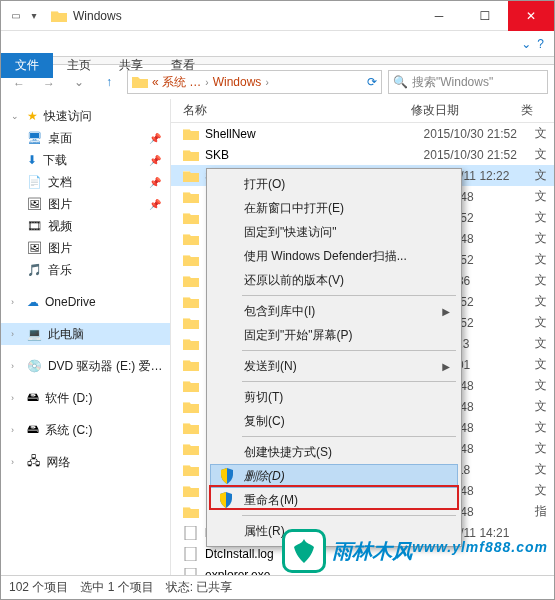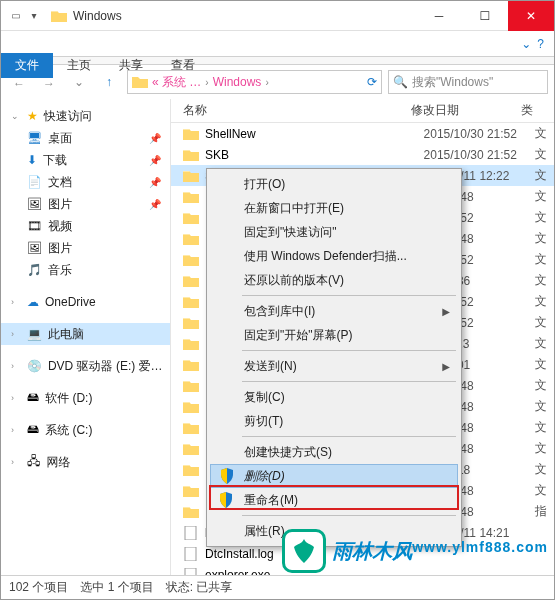--- a/index.html
+++ b/index.html
@@ -22,21 +22,21 @@
 .menu-tabs .caret { margin-left:auto; display:flex; gap:6px; padding-right:10px; color:#1979ca; }
 
 
 .ribbon { height:8px; border-bottom:1px solid #d0d0d0; background:#f7f7f7; }
 
 
 .addr-row { height:34px; display:flex; align-items:center; padding:4px 6px; gap:6px; }
 .nav-btn { width:24px; height:24px; border-radius:2px; display:flex; align-items:center; justify-content:center; color:#8a8a8a; }
 .nav-btn.enabled { color:#1979ca; }
 .addr-bar { flex:1; height:24px; border:1px solid #c8c8c8; display:flex; align-items:center; padding:0 4px; gap:4px; }
-.addr-bar .crumb { display:flex; align-items:center; gap:2px; color:#ec4899; }
+.addr-bar .crumb { display:flex; align-items:center; gap:2px; color:#c2410c; }
 .addr-bar .sep { color:#888; font-size:10px; }
 .search-box { width:160px; height:24px; border:1px solid #c8c8c8; display:flex; align-items:center; padding:0 4px; color:#888; }
 .search-box .sico { margin-right:4px; }
 
 
 .main { display:flex; height:calc(100% - 30px - 26px - 8px - 34px - 24px); }
 .sidebar { width:170px; border-right:1px solid #e5e5e5; overflow:hidden; padding-top:6px; }
 .sidebar .node { display:flex; align-items:center; height:22px; padding-left:10px; gap:6px; }
 .sidebar .node .exp { width:10px; color:#888; font-size:9px; }
 .sidebar .node.sub { padding-left:26px; }
@@ -72,21 +72,21 @@
 .ctx-highlight-box { position:absolute; border:2px solid #d92020; pointer-events:none; }
 
 
 .status-bar { position:absolute; bottom:0; left:0; right:0; height:24px; border-top:1px solid #d0d0d0; display:flex; align-items:center; padding:0 8px; gap:12px; color:#444; background:#fff; }
 
 
 .watermark { position:absolute; right:6px; bottom:26px; display:flex; align-items:center; gap:6px; z-index:60; }
 .watermark .wm-ico { width:44px; height:44px; border:3px solid #0a8; border-radius:10px; display:flex; align-items:center; justify-content:center; background:#fff; }
 .watermark .wm-txt { display:flex; flex-direction:row; line-height:1.1; }
 .watermark .wm-cn { font-size:20px; font-weight:700; color:#0088cc; font-style:italic; }
-.watermark .wm-url { font-size:14px; font-weight:700; color:#0088cc; letter-spacing:1px; }
+.watermark .wm-url { font-size:14px; font-weight:700; color:#0088cc; letter-spacing:1px;font-style:italic; }
 
 .icon-star { color:#f5b301; }
 .icon-blue { color:#1979ca; }
 </style>
 </head>
 <body>
 
 <div class="titlebar">
   <div class="sys-icons">
     <span>▭</span>
@@ -445,24 +445,24 @@
   <div class="ctx-item">
       <span>固定到"开始"屏幕(P)</span>
     </div>
   <div class="ctx-sep"></div>
   <div class="ctx-item">
       <span>发送到(N)</span>
       <span class="arrow">▶</span>
     </div>
   <div class="ctx-sep"></div>
   <div class="ctx-item">
+      <span>剪切(T)</span>
+    </div>
+  <div class="ctx-item">
       <span>复制(C)</span>
-    </div>
-  <div class="ctx-item">
-      <span>剪切(T)</span>
     </div>
   <div class="ctx-sep"></div>
   <div class="ctx-item">
       <span>创建快捷方式(S)</span>
     </div>
   <div class="ctx-item hover">
     <svg class="shield" viewBox="0 0 16 16">
         <path fill="#1979ca" d="M8 0l6 2v4c0 5-3 8-6 10C5 14 2 11 2 6V2z"></path>
         <path fill="#ffcc00" d="M8 0v16C5 14 2 11 2 6V2z"></path>
       </svg>

